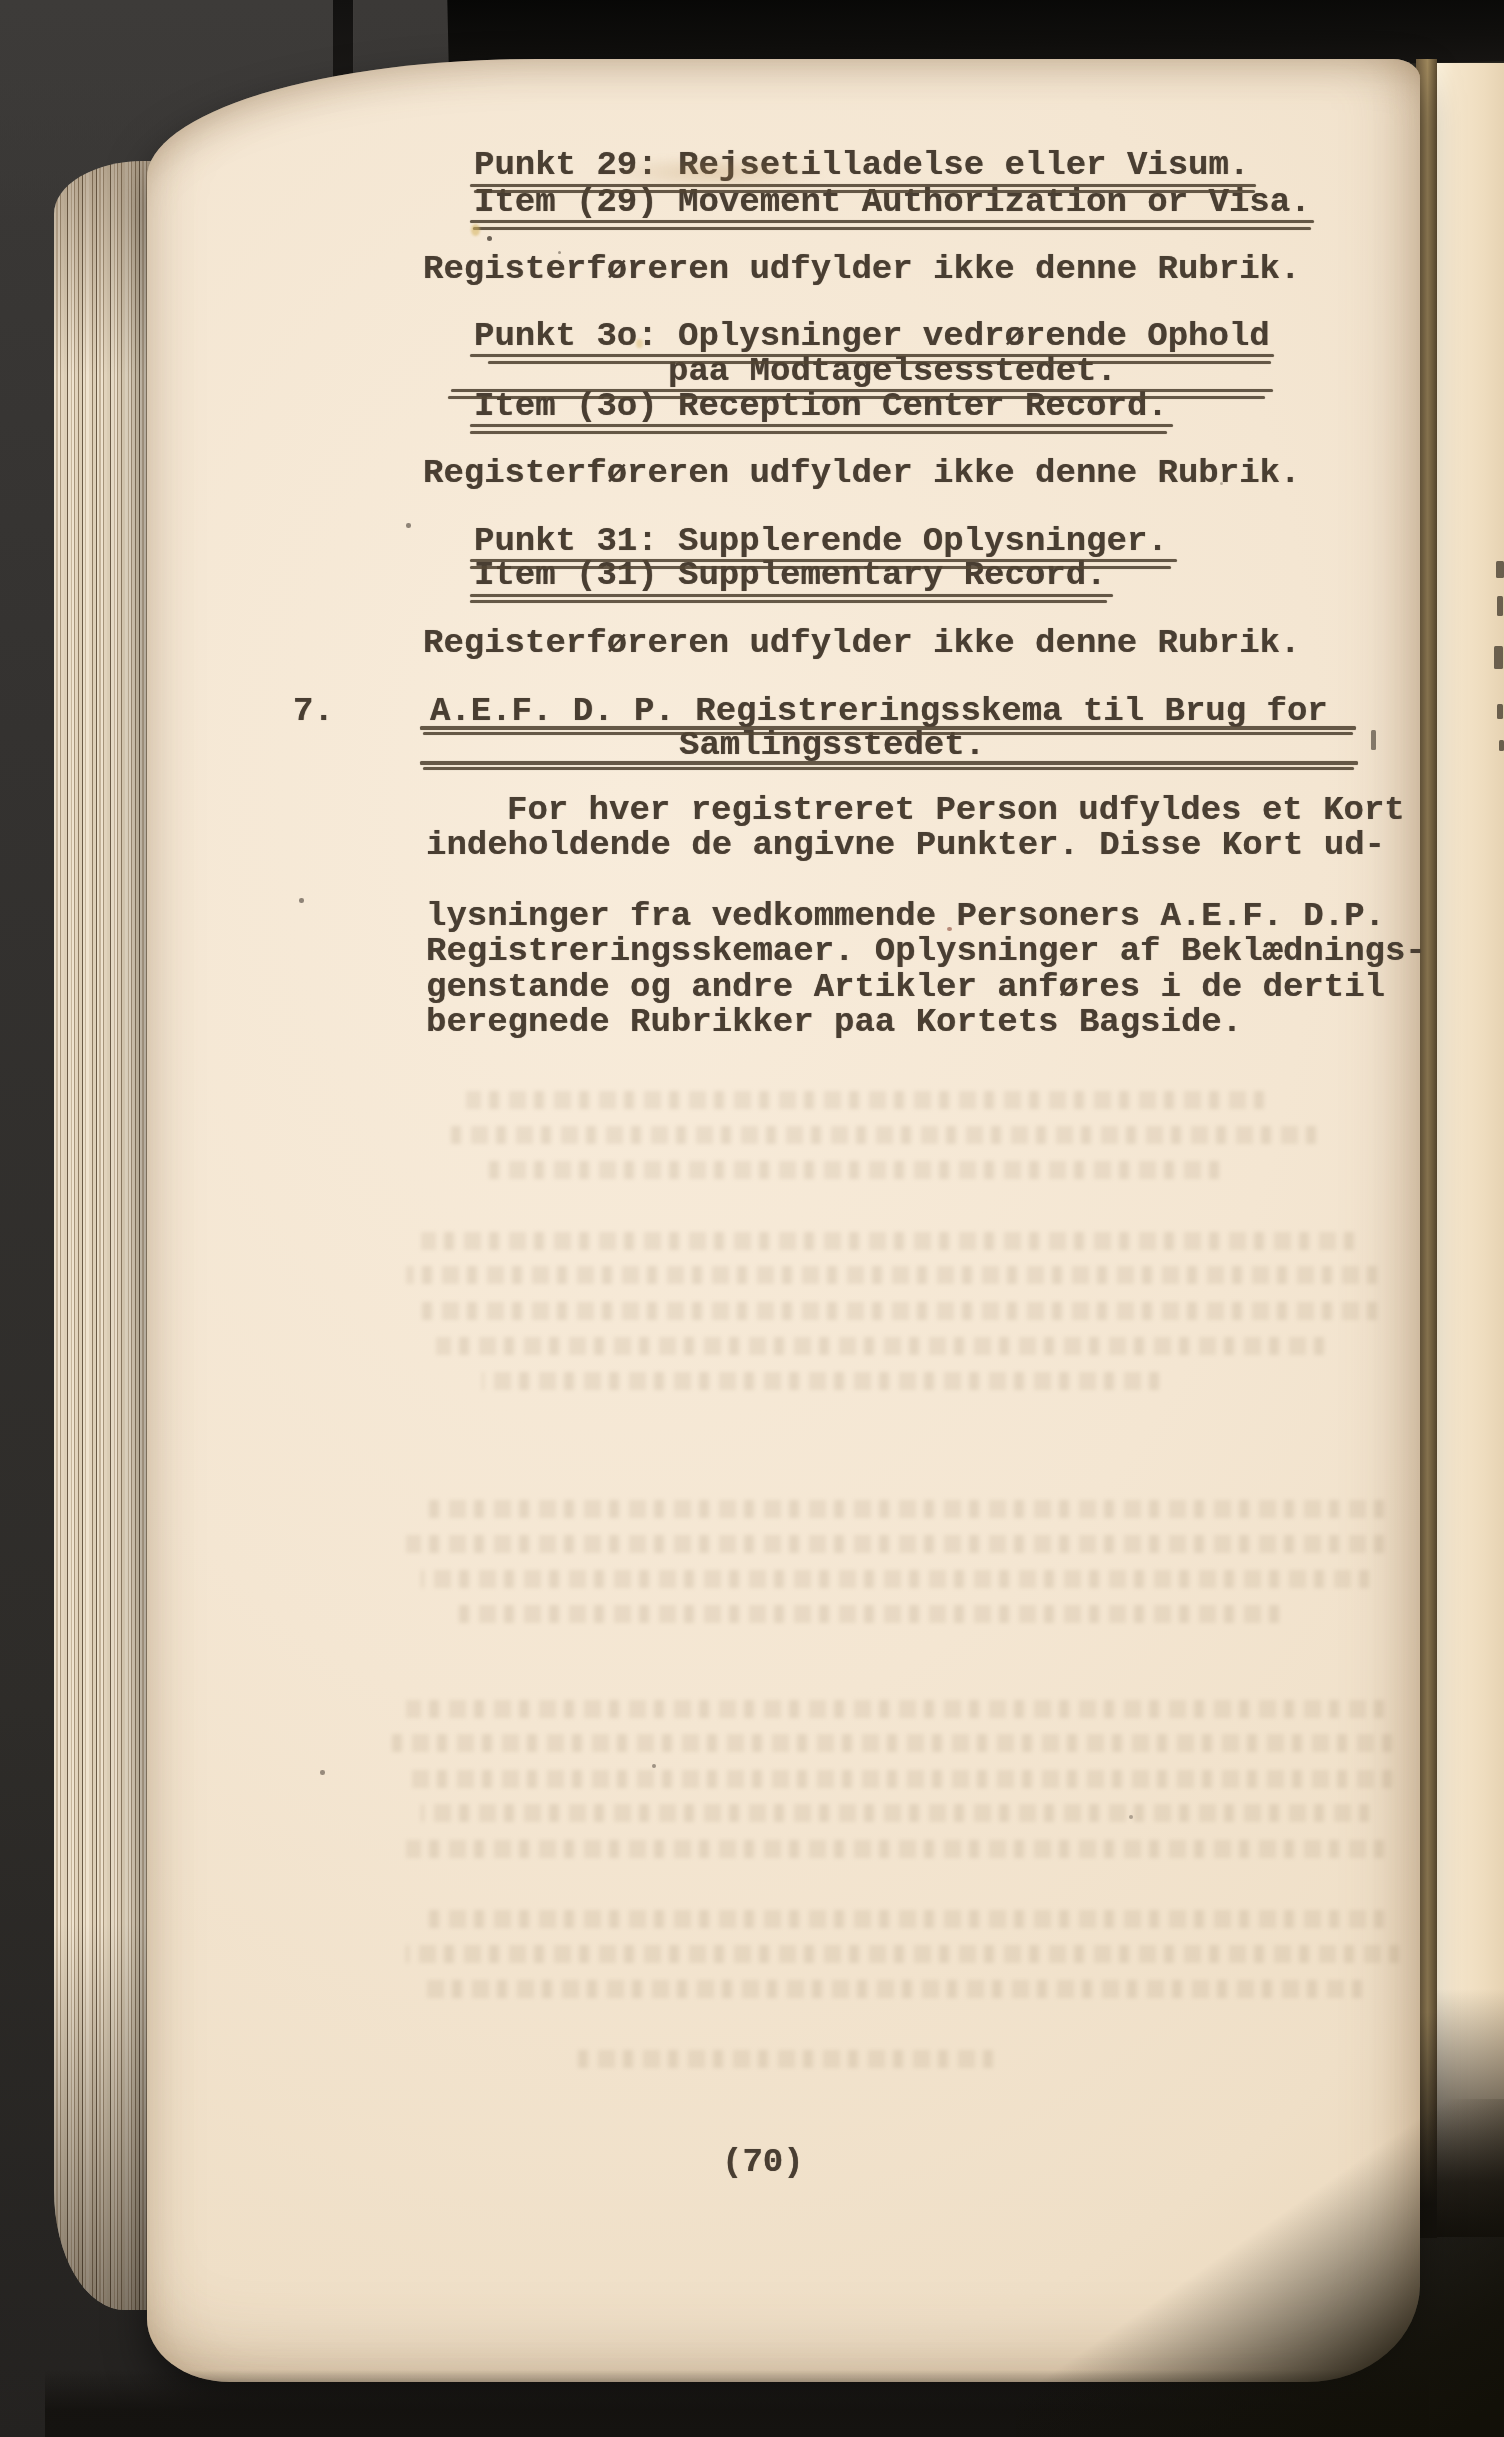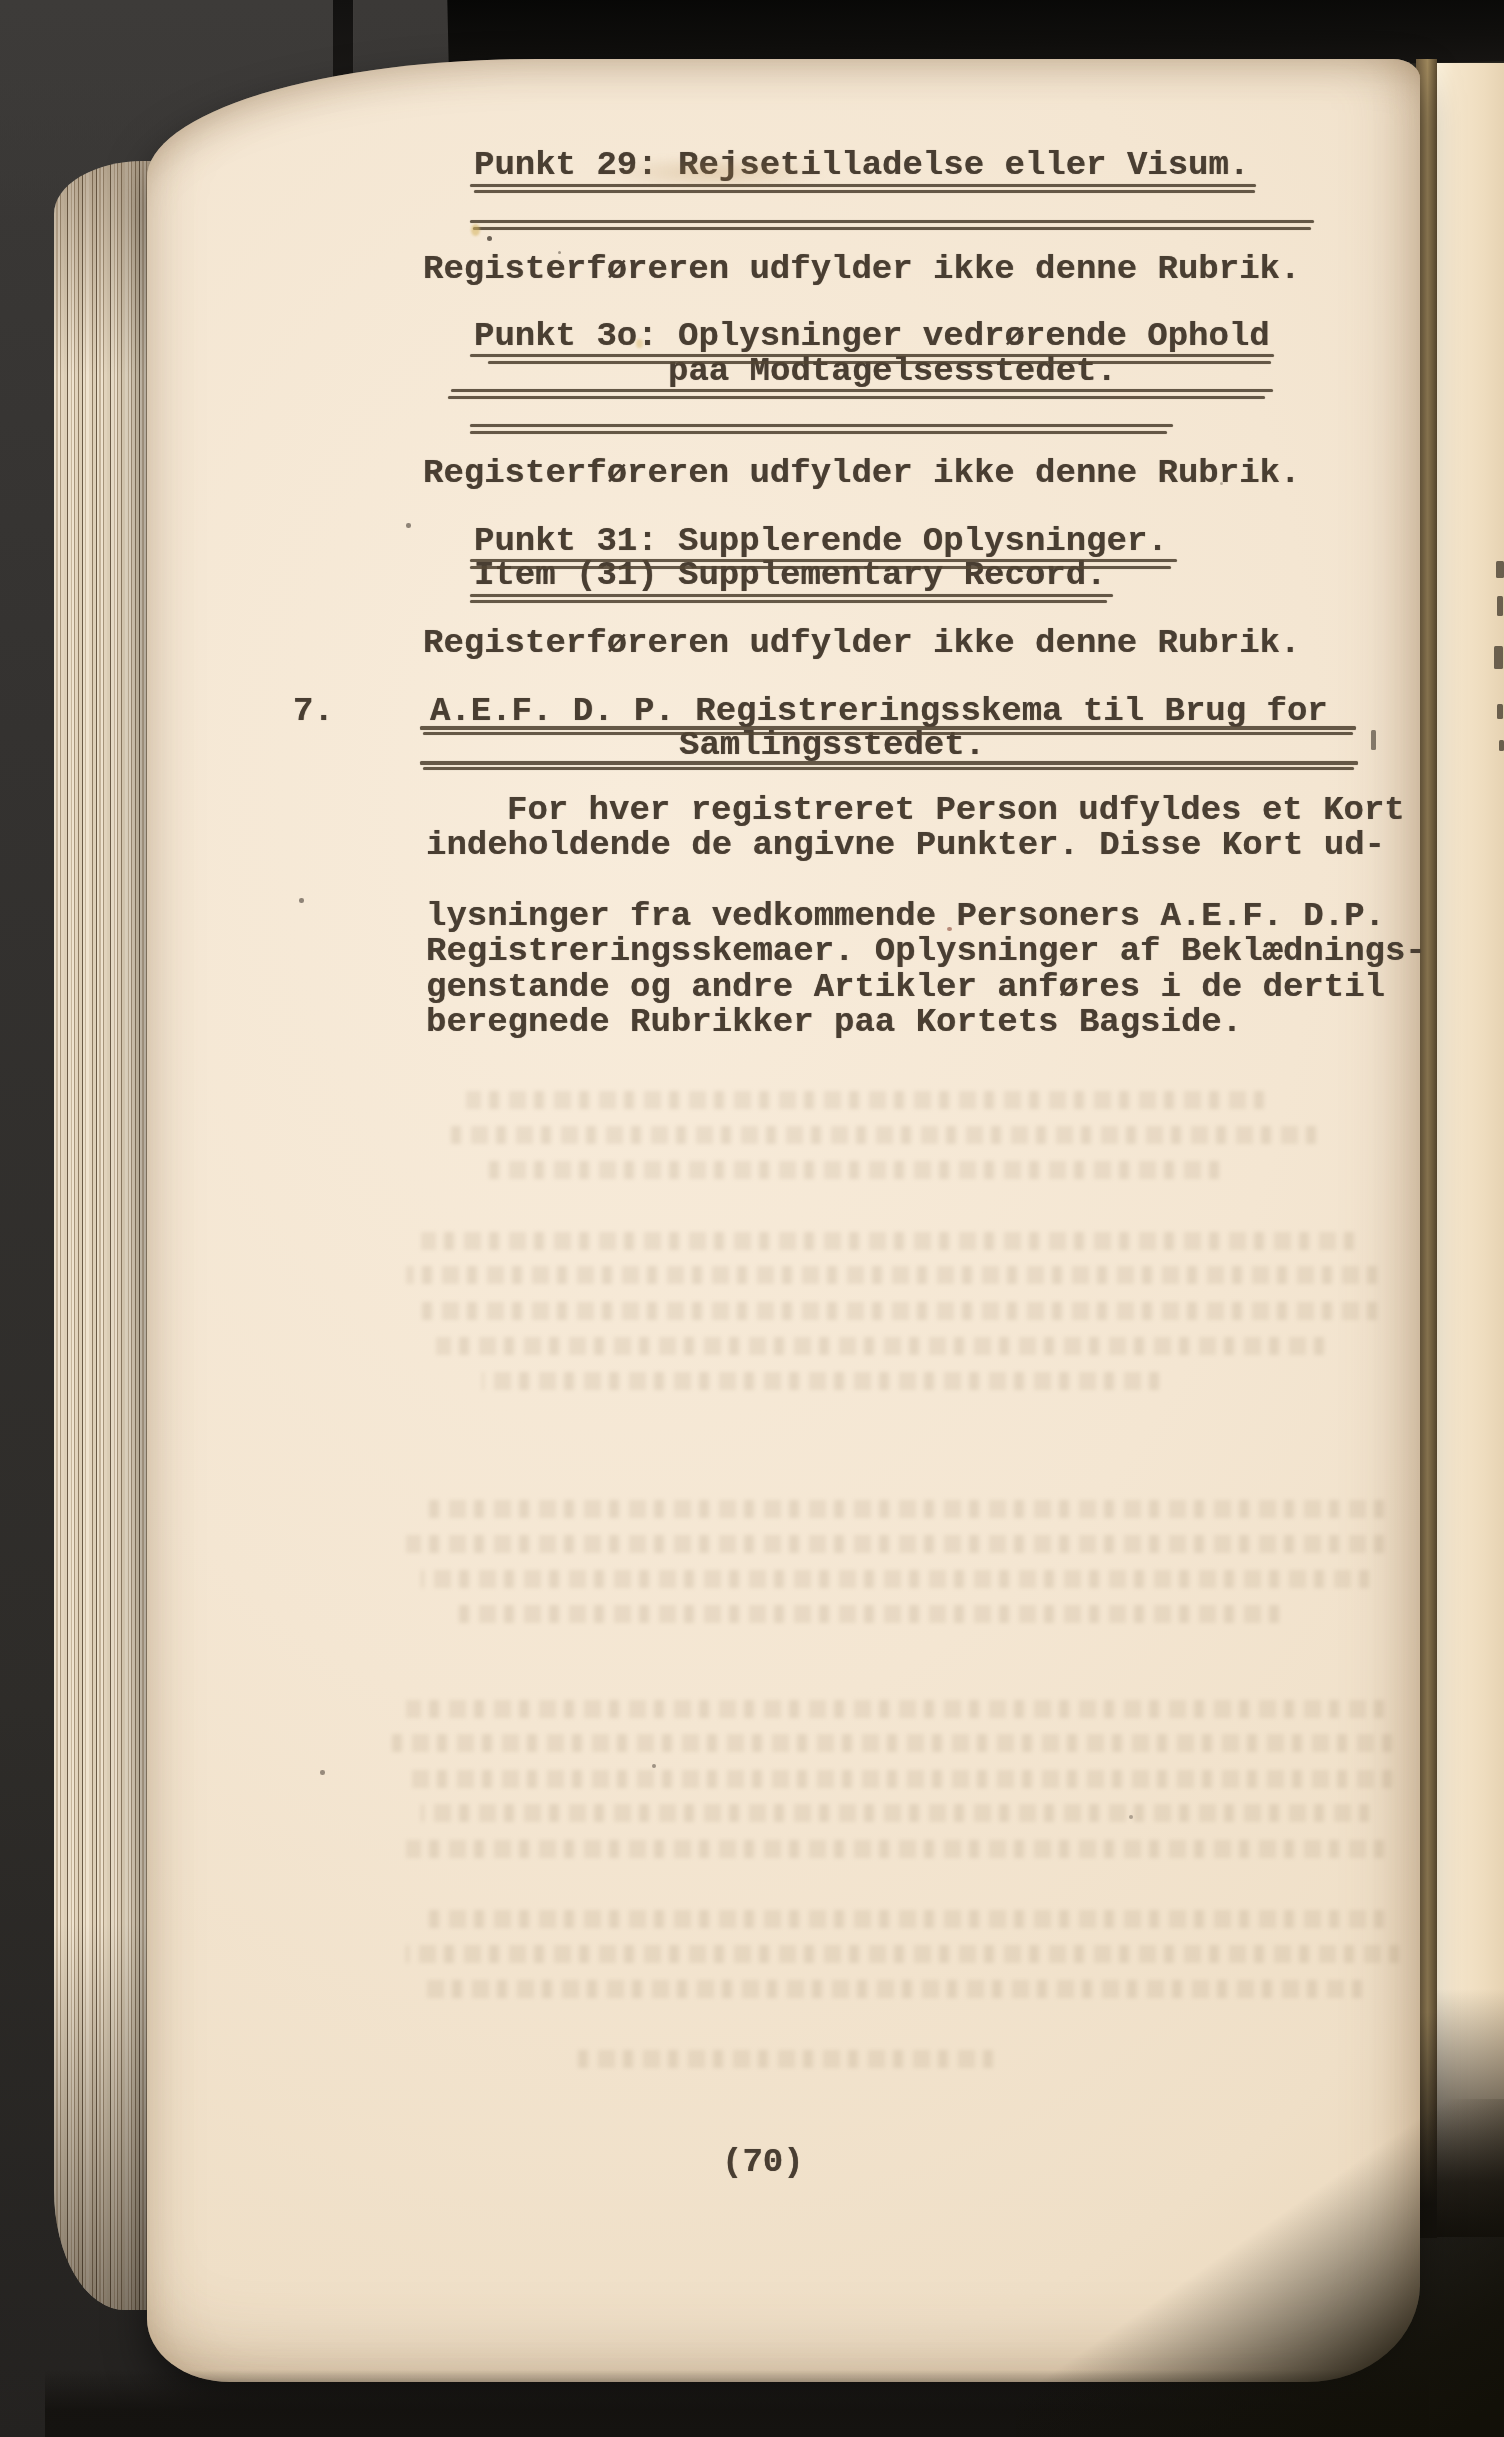--- a/index.html
+++ b/index.html
@@ -126,23 +126,25 @@
     <div class="ghost" style="left:406px;top:1770px;width:986px;"></div>
     <div class="ghost" style="left:421px;top:1804px;width:948px;"></div>
     <div class="ghost" style="left:406px;top:1840px;width:978px;"></div>
     <div class="ghost" style="left:421px;top:1910px;width:963px;"></div>
     <div class="ghost" style="left:406px;top:1945px;width:993px;"></div>
     <div class="ghost" style="left:421px;top:1980px;width:941px;"></div>
     <div class="ghost" style="left:572px;top:2050px;width:421px;"></div>
   </div>
 
   <div class="tx L1">Punkt 29: Rejsetilladelse eller Visum.</div>
+  <div class="tx L2">Item (29) Movement Authorization or Visa.</div>
   <div class="tx L3">Registerføreren udfylder ikke denne Rubrik.</div>
   <div class="tx L4">Punkt 3o: Oplysninger vedrørende Ophold</div>
   <div class="tx L5">paa Modtagelsesstedet.</div>
+  <div class="tx L6">Item (3o) Reception Center Record.</div>
   <div class="tx L7">Registerføreren udfylder ikke denne Rubrik.</div>
   <div class="tx L8">Punkt 31: Supplerende Oplysninger.</div>
   <div class="tx L9">Item (31) Supplementary Record.</div>
   <div class="tx L10">Registerføreren udfylder ikke denne Rubrik.</div>
   <div class="tx Ln7">7.</div>
   <div class="tx L11">A.E.F. D. P. Registreringsskema til Brug for</div>
   <div class="tx L12">Samlingsstedet.</div>
   <div class="tx p0">For hver registreret Person udfyldes et Kort</div>
   <div class="tx p1">indeholdende de angivne Punkter. Disse Kort ud-</div>
   <div class="tx p3">lysninger fra vedkommende Personers A.E.F. D.P.</div>

